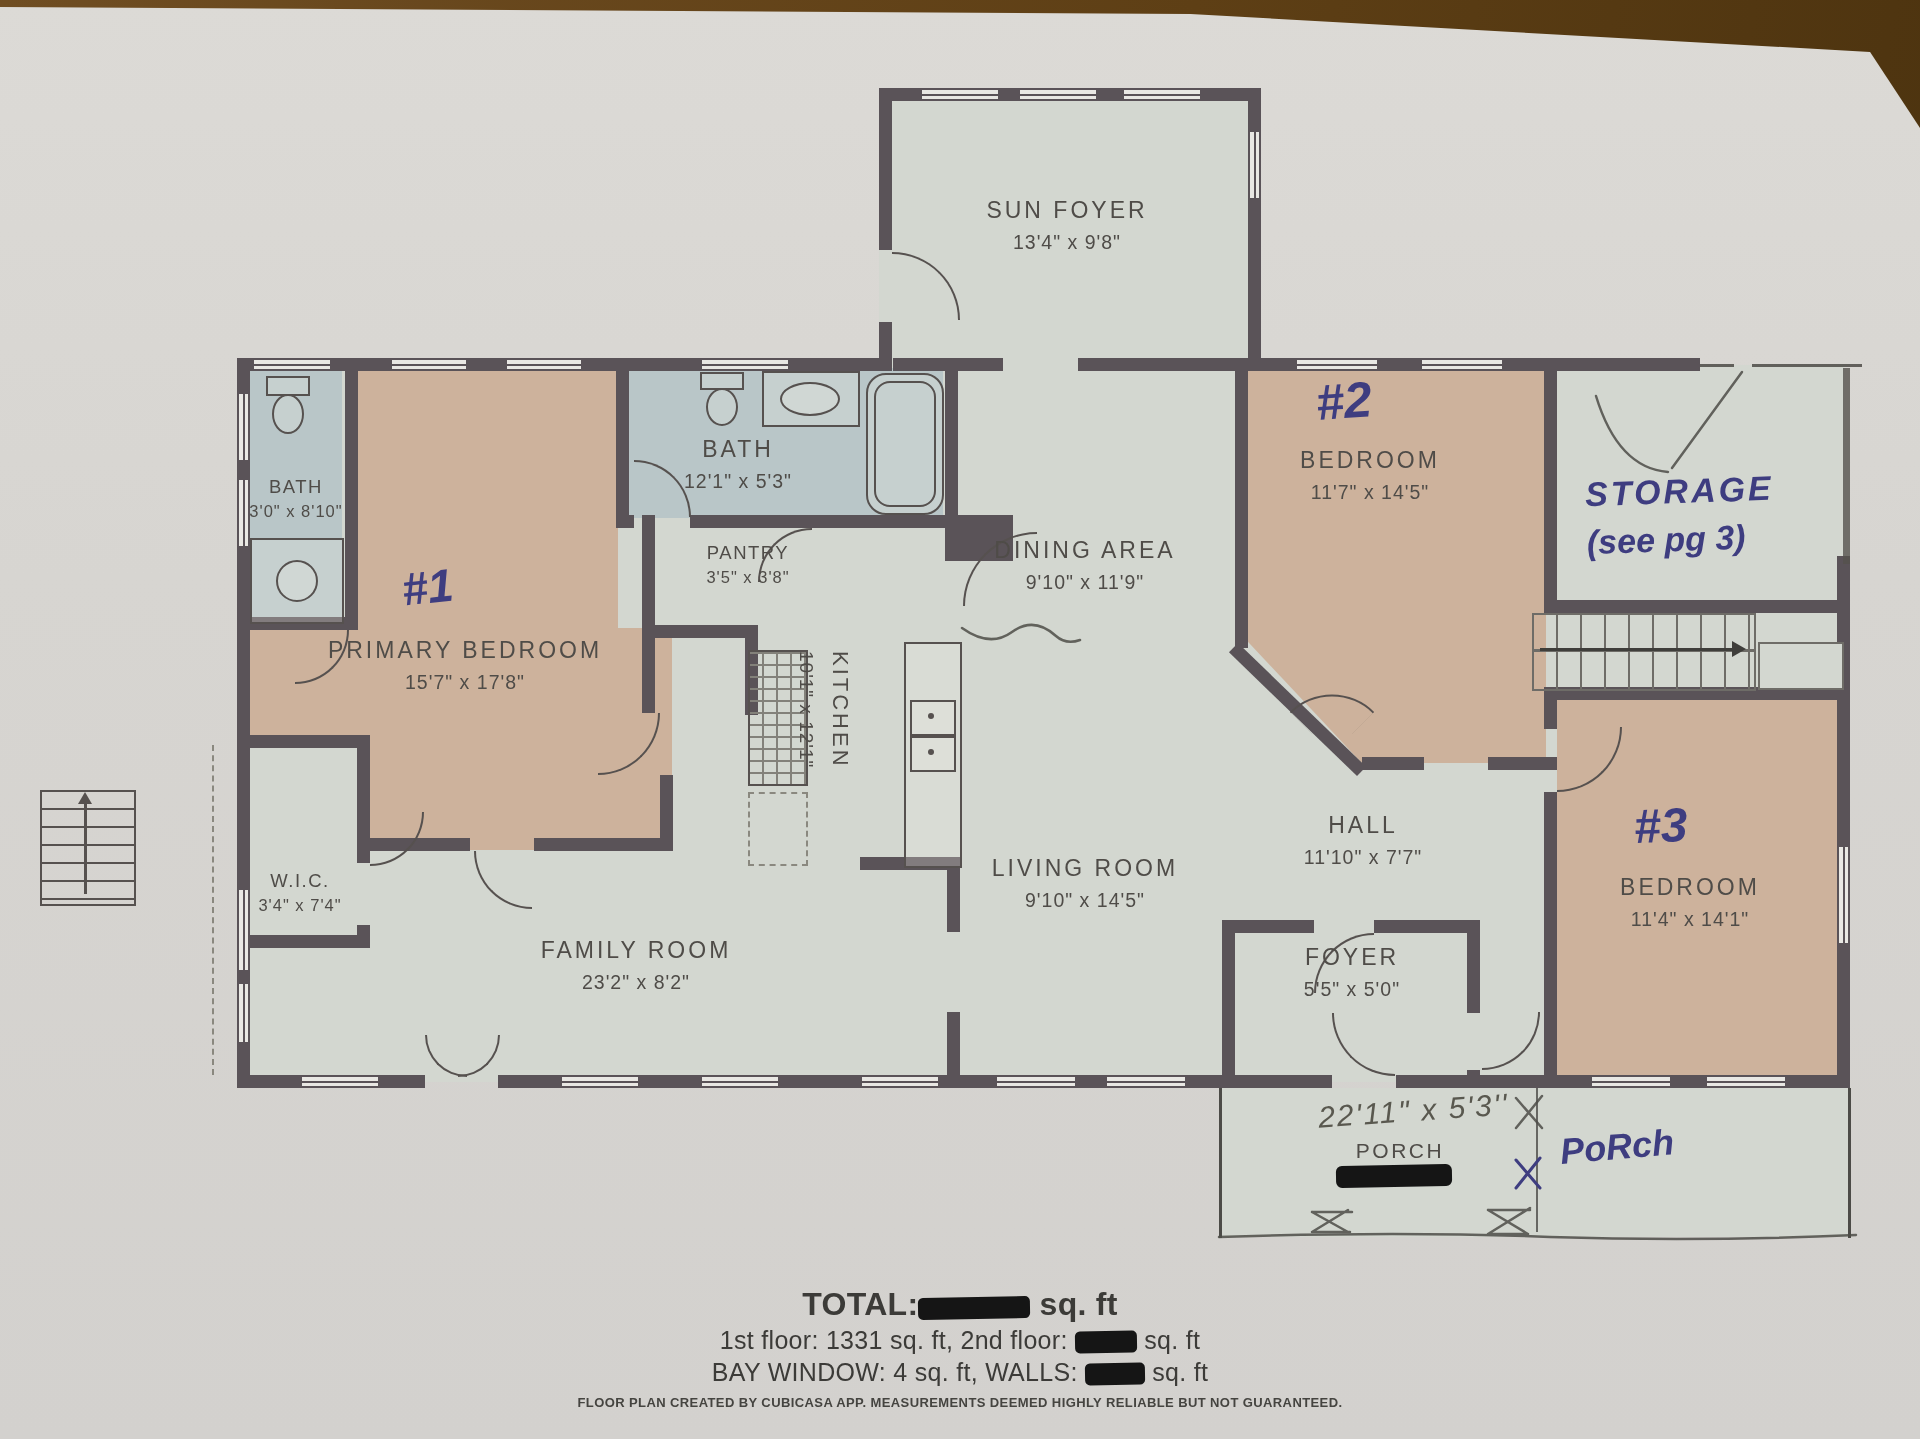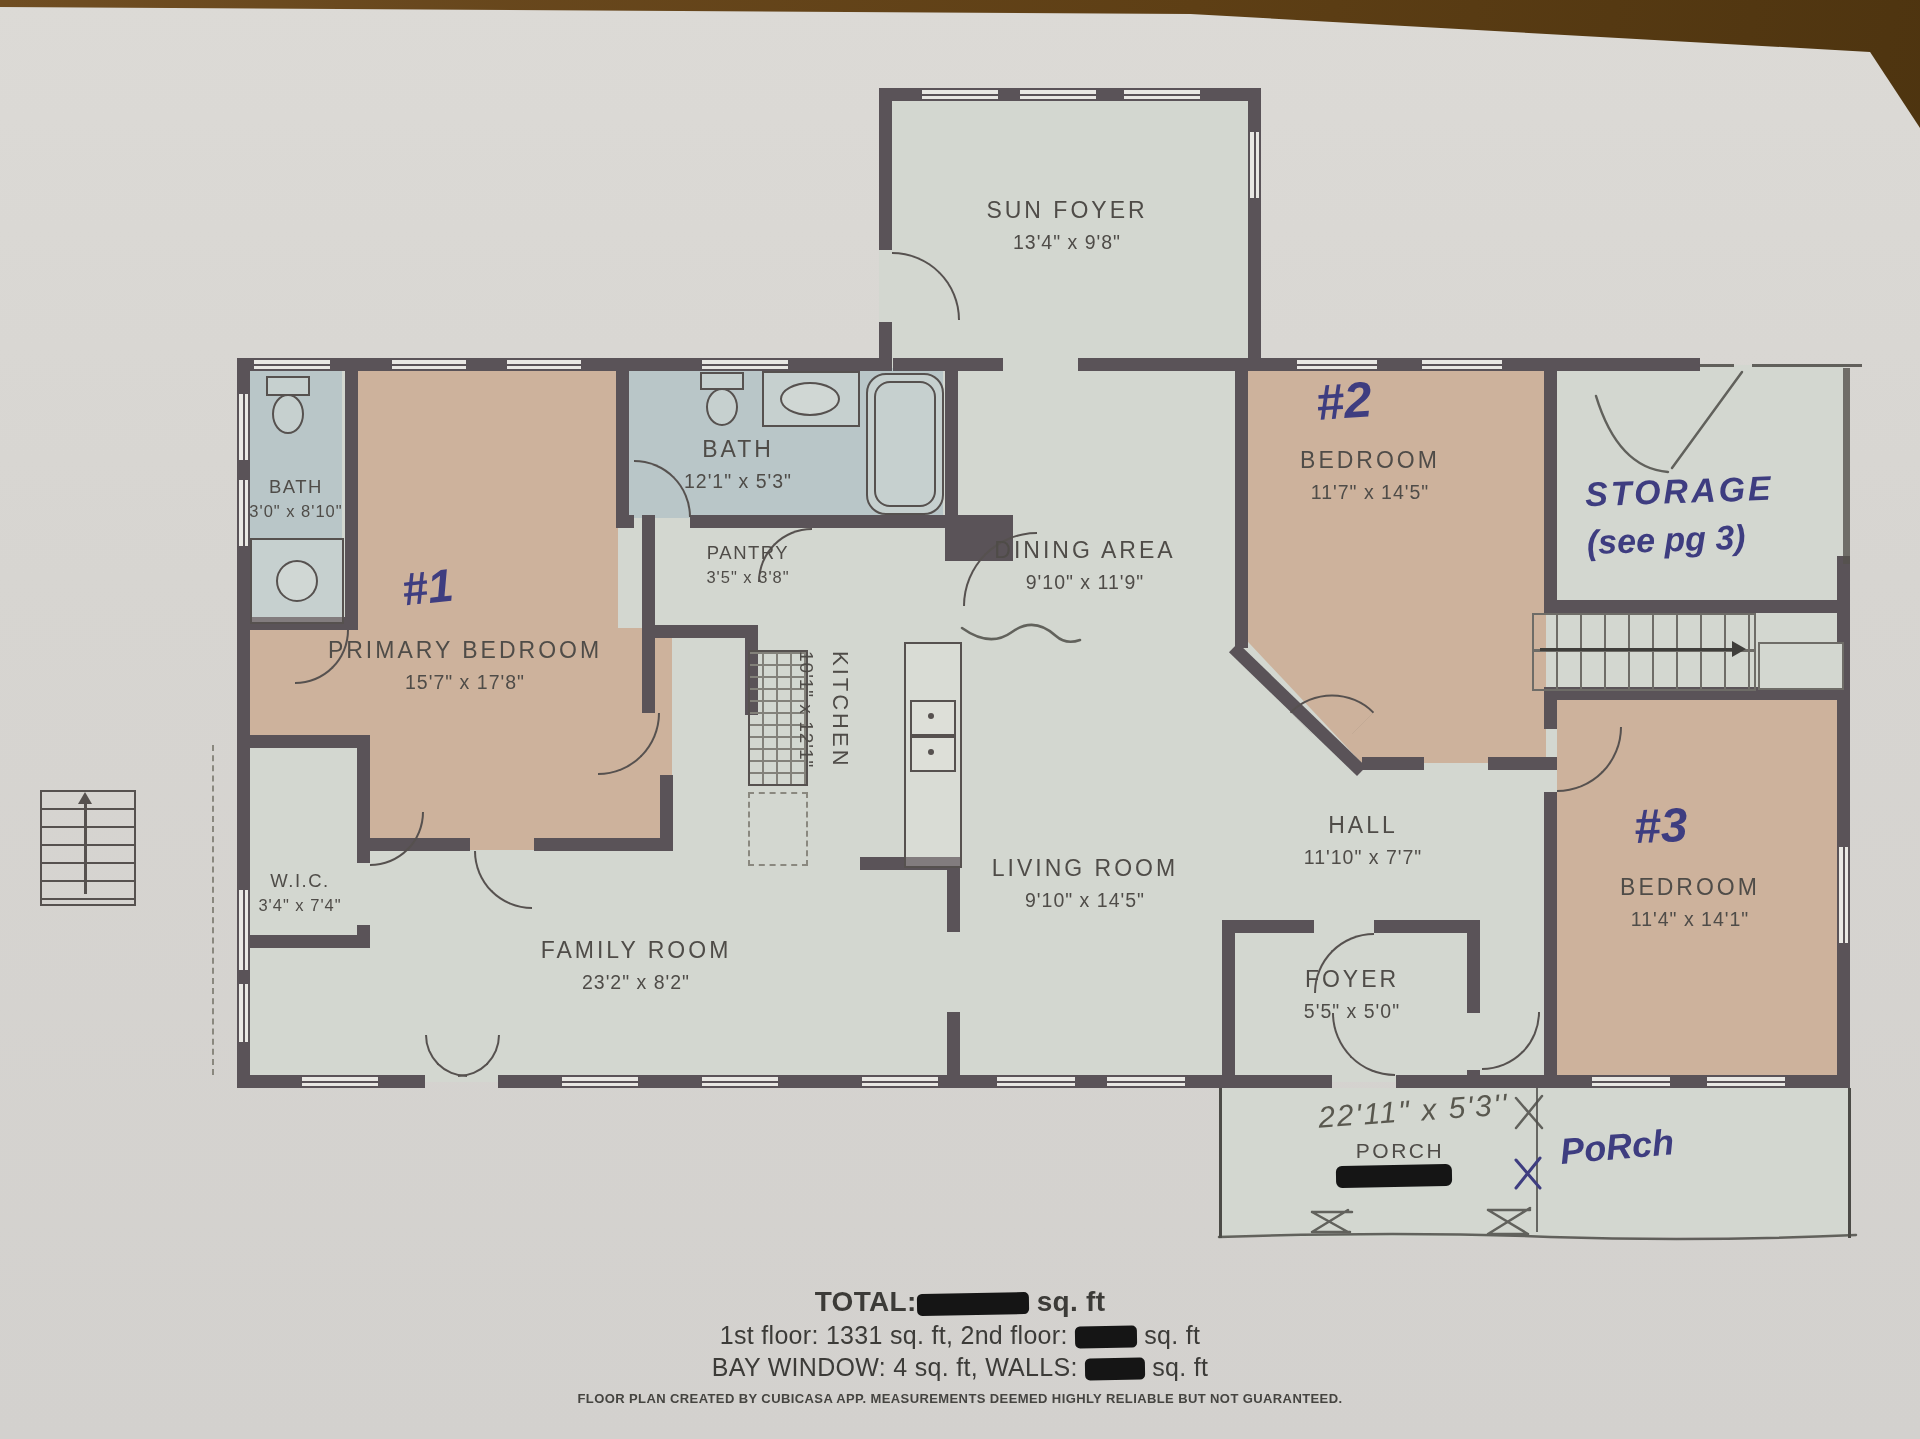--- a/index.html
+++ b/index.html
@@ -34,21 +34,21 @@
   .vert{writing-mode:vertical-rl;}
   .vert .rname{margin-block-end:10px;font-size:22px;}
   .vert .rdims{margin-top:0;font-size:19px;}
   .ink{position:absolute;color:#3e3d80;font-style:italic;white-space:nowrap;font-weight:600;}
   .pencil{position:absolute;color:#59584f;white-space:nowrap;font-style:italic;}
   .redact{display:inline-block;background:#151515;border-radius:5px;height:22px;vertical-align:-4px;transform:rotate(-1deg);}
   .absredact{position:absolute;background:#151515;border-radius:6px;}
   .dash{position:absolute;border-left:2px dashed #8a887f;}
   #summary{position:absolute;left:0;right:0;top:1283px;text-align:center;color:#3c3b38;}
   #summary .line{font-size:25px;letter-spacing:.3px;margin:3px 0;line-height:1.15;}
-  #summary .line.b{font-weight:bold;font-size:28px;}
+  #summary .line.b{font-weight:bold;font-size:32px;}
   #credit{font-size:13px;font-weight:bold;letter-spacing:.4px;color:#454440;margin-top:9px;}
   svg.overlay{position:absolute;left:0;top:0;pointer-events:none;}
 </style>
 </head>
 <body>
 
 <div id="paper"></div>
 
 <div id="plan">
 
@@ -245,21 +245,21 @@
     <div class="rdims">9'10" x 14'5"</div>
   </div>
   <div class="rlabel" style="left:486px;top:937px;width:300px;">
     <div class="rname">FAMILY ROOM</div>
     <div class="rdims">23'2" x 8'2"</div>
   </div>
   <div class="rlabel" style="left:1590px;top:874px;width:200px;">
     <div class="rname">BEDROOM</div>
     <div class="rdims">11'4" x 14'1"</div>
   </div>
-  <div class="rlabel" style="left:1272px;top:966px;width:160px;">
+  <div class="rlabel" style="left:1272px;top:944px;width:160px;">
     <div class="rname">FOYER</div>
     <div class="rdims">5'5" x 5'0"</div>
   </div>
   <div class="rlabel" style="left:1320px;top:1139px;width:160px;">
     <div class="rname" style="font-size:21px;letter-spacing:2.5px;">PORCH</div>
   </div>
 
   <div class="ink" style="left:402px;top:560px;font-size:46px;transform:rotate(-6deg);">#1</div>
   <div class="ink" style="left:1316px;top:372px;font-size:50px;transform:rotate(-4deg);">#2</div>
   <div class="ink" style="left:1634px;top:798px;font-size:48px;transform:rotate(-2deg);">#3</div>

